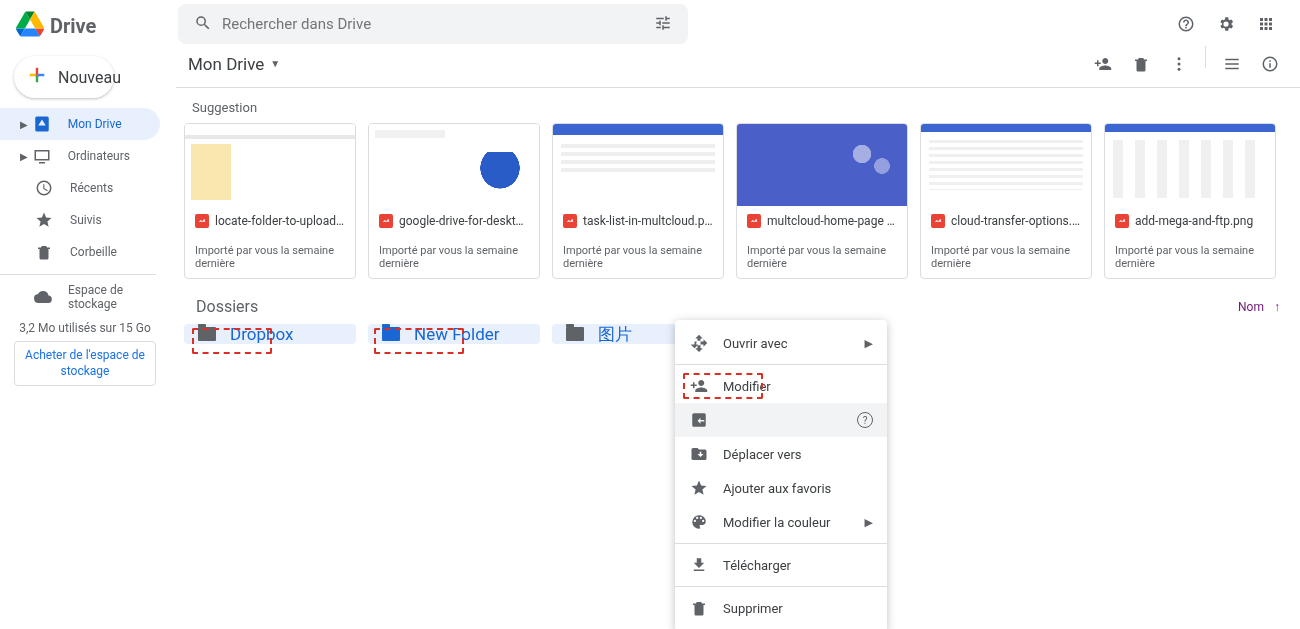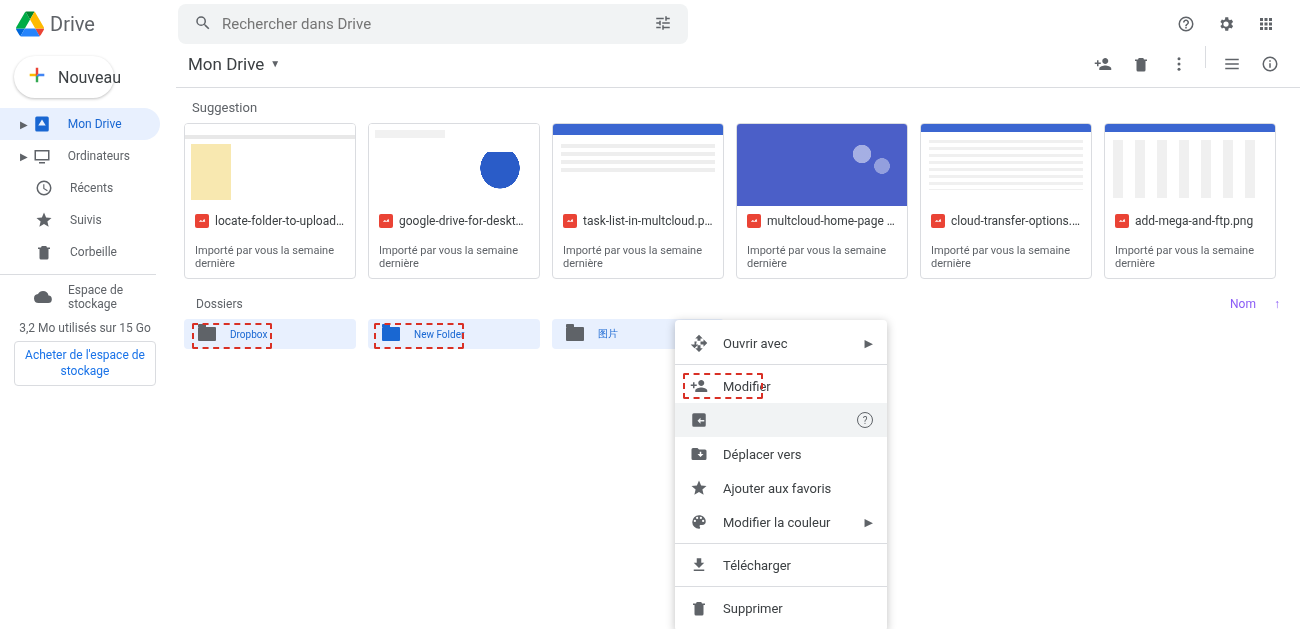--- a/index.html
+++ b/index.html
@@ -1,20 +1,20 @@
 <!DOCTYPE html>
 <html><head>
 <meta charset="utf-8">
 <style>
 * { box-sizing: border-box; margin: 0; padding: 0; font-family: 'Google Sans', Roboto, Arial, sans-serif; }
 body { background: #fff; color: #3c4043; font-size: 13px; width: 1300px; height: 629px; overflow: hidden; }
 
 
 .header { display: flex; align-items: center; height: 48px; padding: 0 8px; }
-.logo-area { display: flex; align-items: center; width: 170px; padding-left: 8px; }
+.logo-area { display: flex; align-items: flex-end; width: 170px; padding-left: 8px; font-weight: bold; }
 .drive-logo { width: 28px; height: 28px; margin-right: 6px; }
 .drive-name { font-size: 20px; color: #5f6368; }
 .search-bar { display: flex; align-items: center; background: #f1f3f4; border-radius: 8px; height: 40px; width: 510px; padding: 0 6px; }
 .search-icon { color: #5f6368; padding: 0 10px; }
 .search-input { border: none; background: transparent; outline: none; font-size: 15px; color: #5f6368; flex: 1; }
 .search-tune { color: #5f6368; padding: 0 10px; cursor: pointer; }
 .header-spacer { flex: 1; }
 .header-icons { display: flex; align-items: center; gap: 4px; padding-right: 8px; }
 .hicon { width: 36px; height: 36px; display: flex; align-items: center; justify-content: center; color: #5f6368; cursor: pointer; border-radius: 50%; }
 
@@ -50,26 +50,26 @@
 .card { width: 172px; border: 1px solid #dadce0; border-radius: 4px; overflow: hidden; cursor: pointer; }
 .thumb { height: 82px; background: #f3f3f3; position: relative; }
 .card-info { padding: 8px 10px; }
 .card-head { display: flex; align-items: center; gap: 6px; }
 .file-icon { width: 14px; height: 14px; background: #ea4335; border-radius: 2px; flex-shrink: 0; position: relative; }
 .file-icon::after { content: ''; position: absolute; top: 3px; left: 3px; width: 8px; height: 6px; background: #fff; clip-path: polygon(10% 80%, 35% 50%, 55% 70%, 80% 30%, 90% 80%); }
 .card-name { font-size: 12px; color: #3c4043; white-space: nowrap; overflow: hidden; text-overflow: ellipsis; }
 .card-sub { font-size: 11px; color: #5f6368; margin-top: 16px; }
 
 .folders-head { display: flex; align-items: center; padding: 18px 20px 8px 20px; }
-.folders-head .lbl { font-size: 12px; color: #5f6368; }
+.folders-head .lbl { font-size: 16px; color: #5f6368; }
 .fh-spacer { flex: 1; }
-.sort { display: flex; align-items: center; gap: 18px; font-size: 12px; color: #8b5cf6; cursor: pointer; }
+.sort { display: flex; align-items: center; gap: 10px; font-size: 12px; color: #701a75; cursor: pointer; }
 
 .folders { display: flex; gap: 12px; padding: 0 8px; }
-.folder { width: 172px; height: 30px; background: #e8f0fe; border-radius: 4px; display: flex; align-items: center; padding: 0 14px; cursor: pointer; color: #1967d2; font-size: 10px; }
+.folder { width: 172px; height: 20px; background: #e8f0fe; border-radius: 4px; display: flex; align-items: center; padding: 0 14px; cursor: pointer; color: #1967d2; font-size: 17px; }
 .folder .ficon { margin-right: 14px; width: 18px; height: 14px; background: #5f6368; border-radius: 1px; position: relative; }
 .folder .ficon::before { content:''; position:absolute; top:-3px; left:0; width:8px; height:3px; background:#5f6368; border-radius:1px 1px 0 0; }
 .folder.shared .ficon { background: #1967d2; }
 .folder.shared .ficon::before { background: #1967d2; }
 .folder.highlight { position: relative; }
 .dash-box { position: absolute; border: 2px dashed #d93025; border-radius: 2px; pointer-events: none; }
 
 
 .ctx { position: absolute; left: 675px; top: 320px; width: 212px; background: #fff; border-radius: 4px; box-shadow: 0 2px 10px rgba(0,0,0,0.25); padding: 6px 0; z-index: 100; }
 .ctx-item { display: flex; align-items: center; height: 34px; padding: 0 14px; font-size: 13px; color: #3c4043; cursor: pointer; position: relative; }

